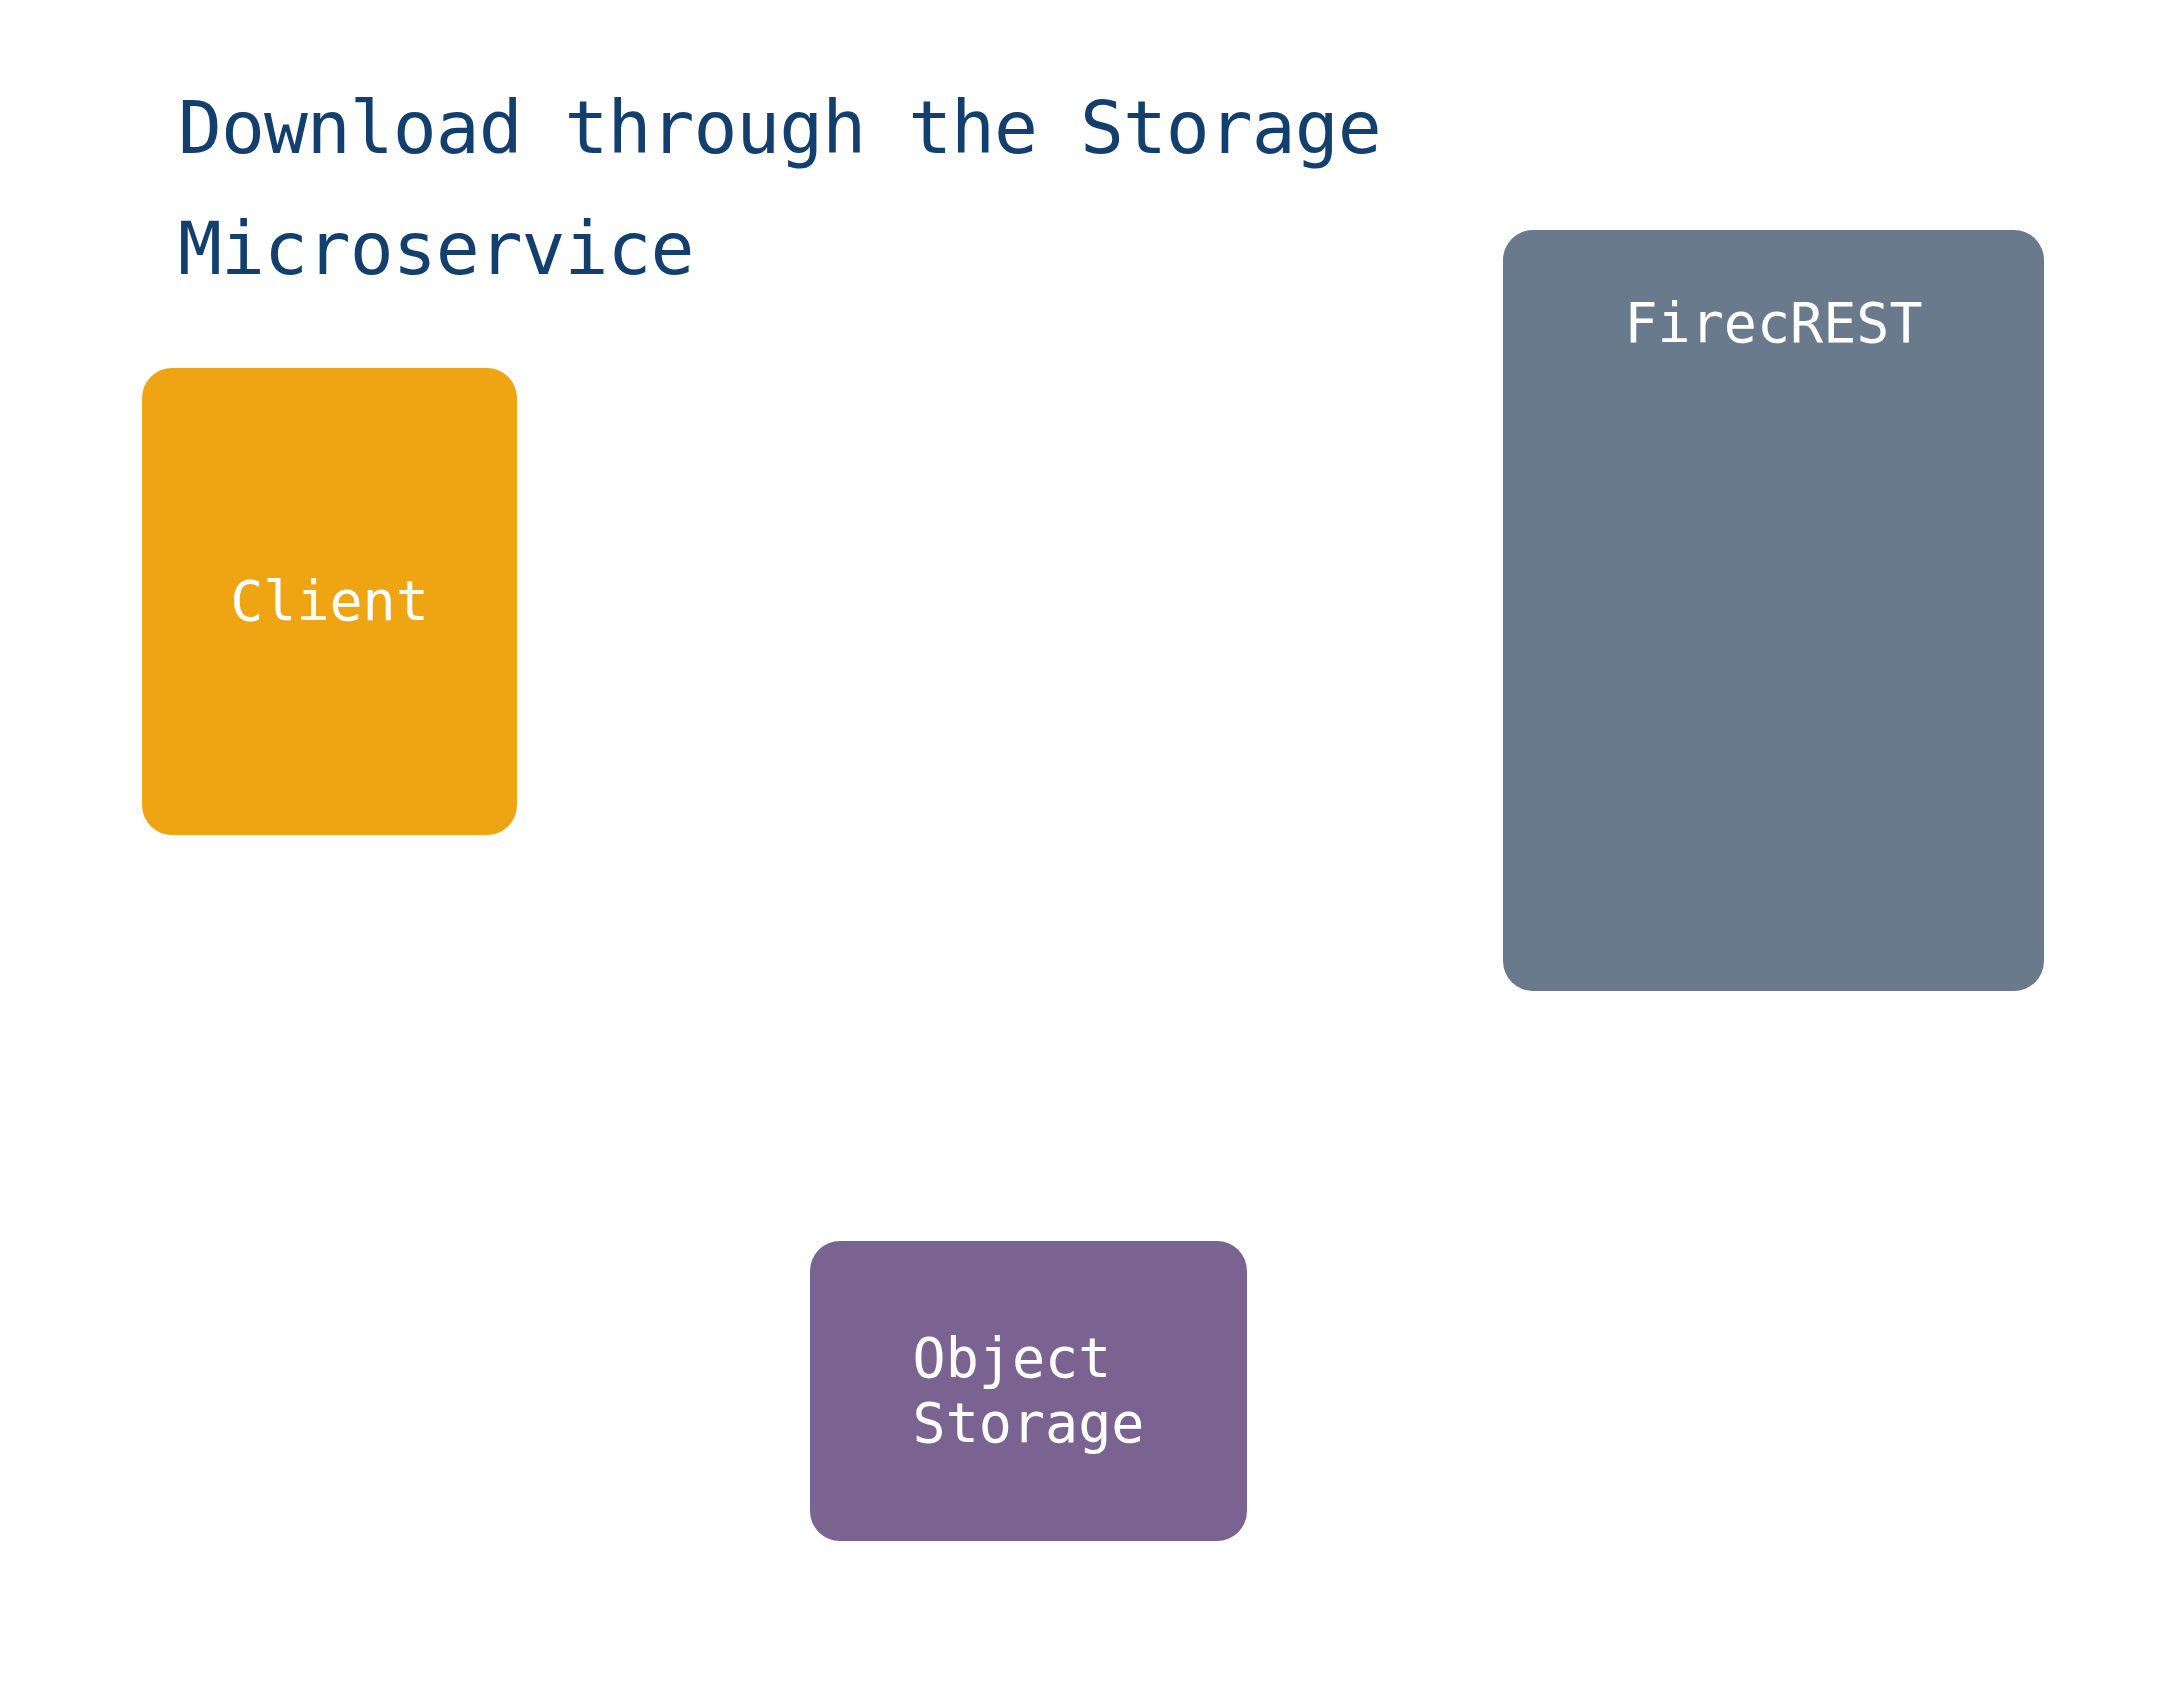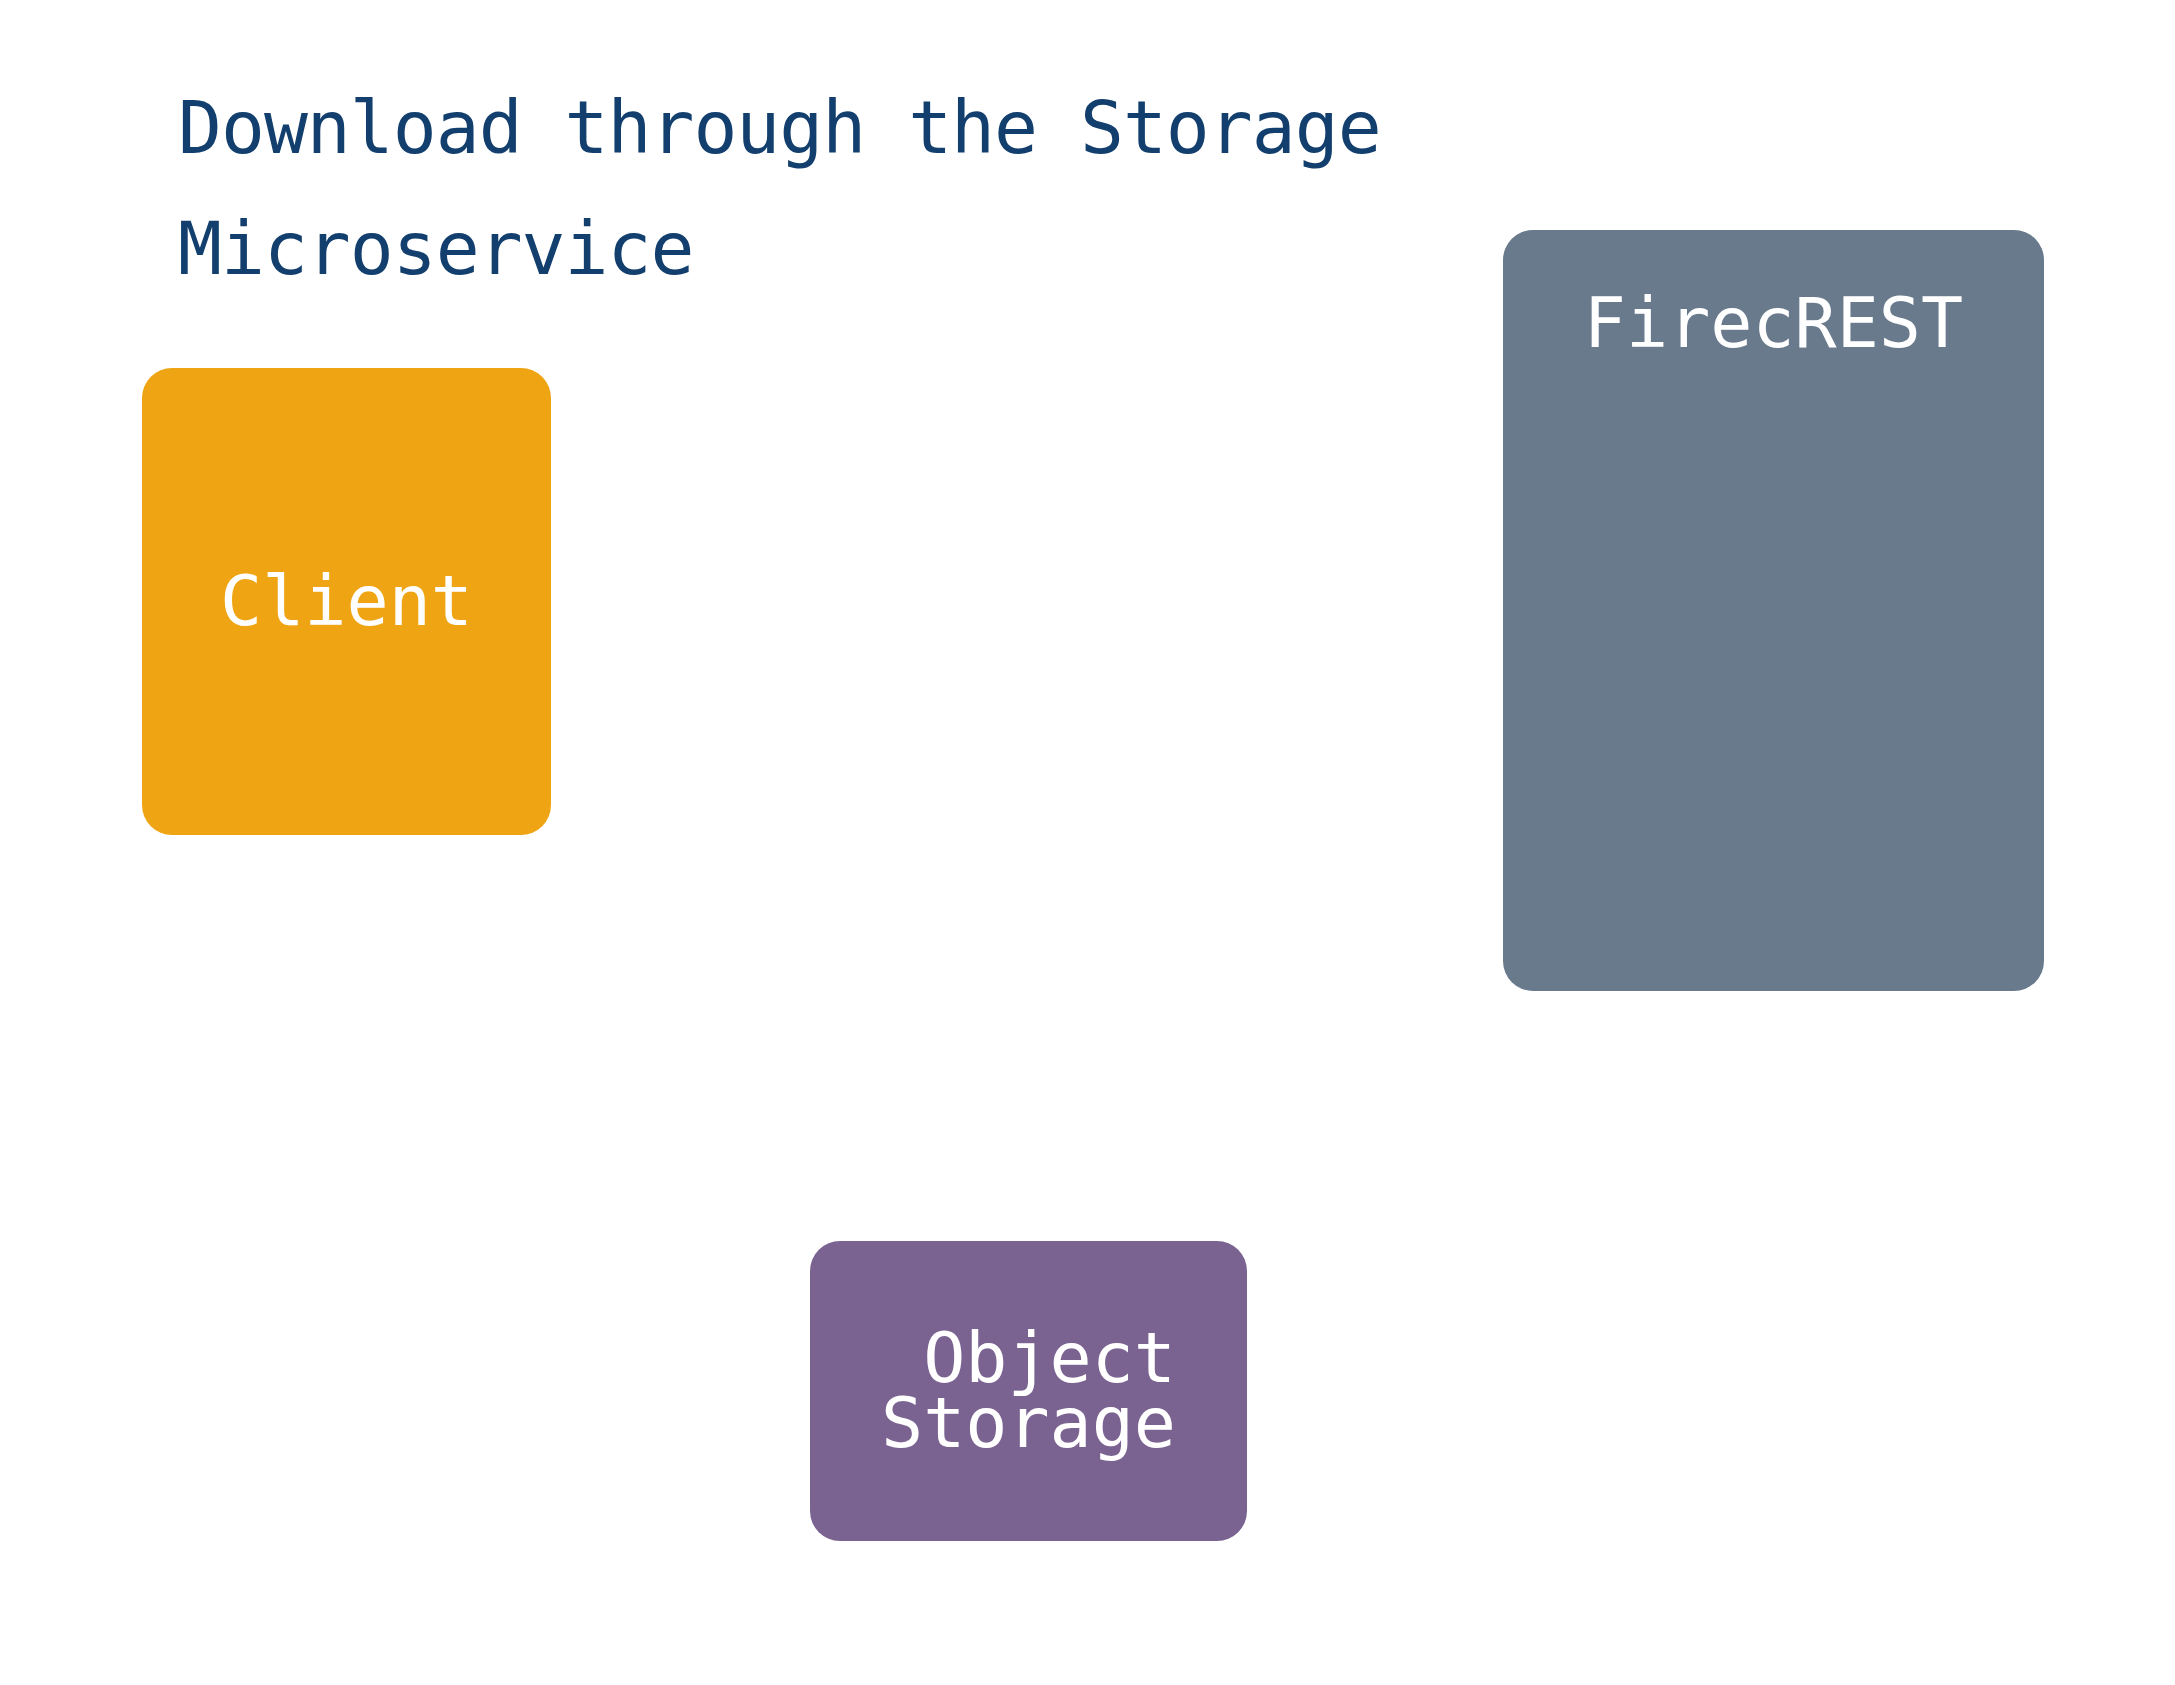--- a/index.html
+++ b/index.html
@@ -35,34 +35,34 @@
 
   
   .node {
     position: absolute;
     box-sizing: border-box;
     border-radius: 30px;
     display: flex;
     justify-content: center;
     color: #ffffff;
     font-family: "DejaVu Sans Mono", monospace;
-    font-size: 70px;
+    font-size: 55px;
     line-height: 65px;
-    text-align: right;
+    text-align: left;
     white-space: pre-line;
     letter-spacing: 0px;
   }
   .node.center   { align-items: center; }
   .node.top      { align-items: flex-start; }
 
   
   #node-client {
     left: 142px;
     top: 368px;
-    width: 409px;
+    width: 375px;
     height: 467px;
   }
   #node-firecrest {
     left: 1503px;
     top: 230px;
     width: 541px;
     height: 761px;
     padding-top: 61px;
   }
   #node-object-storage {

